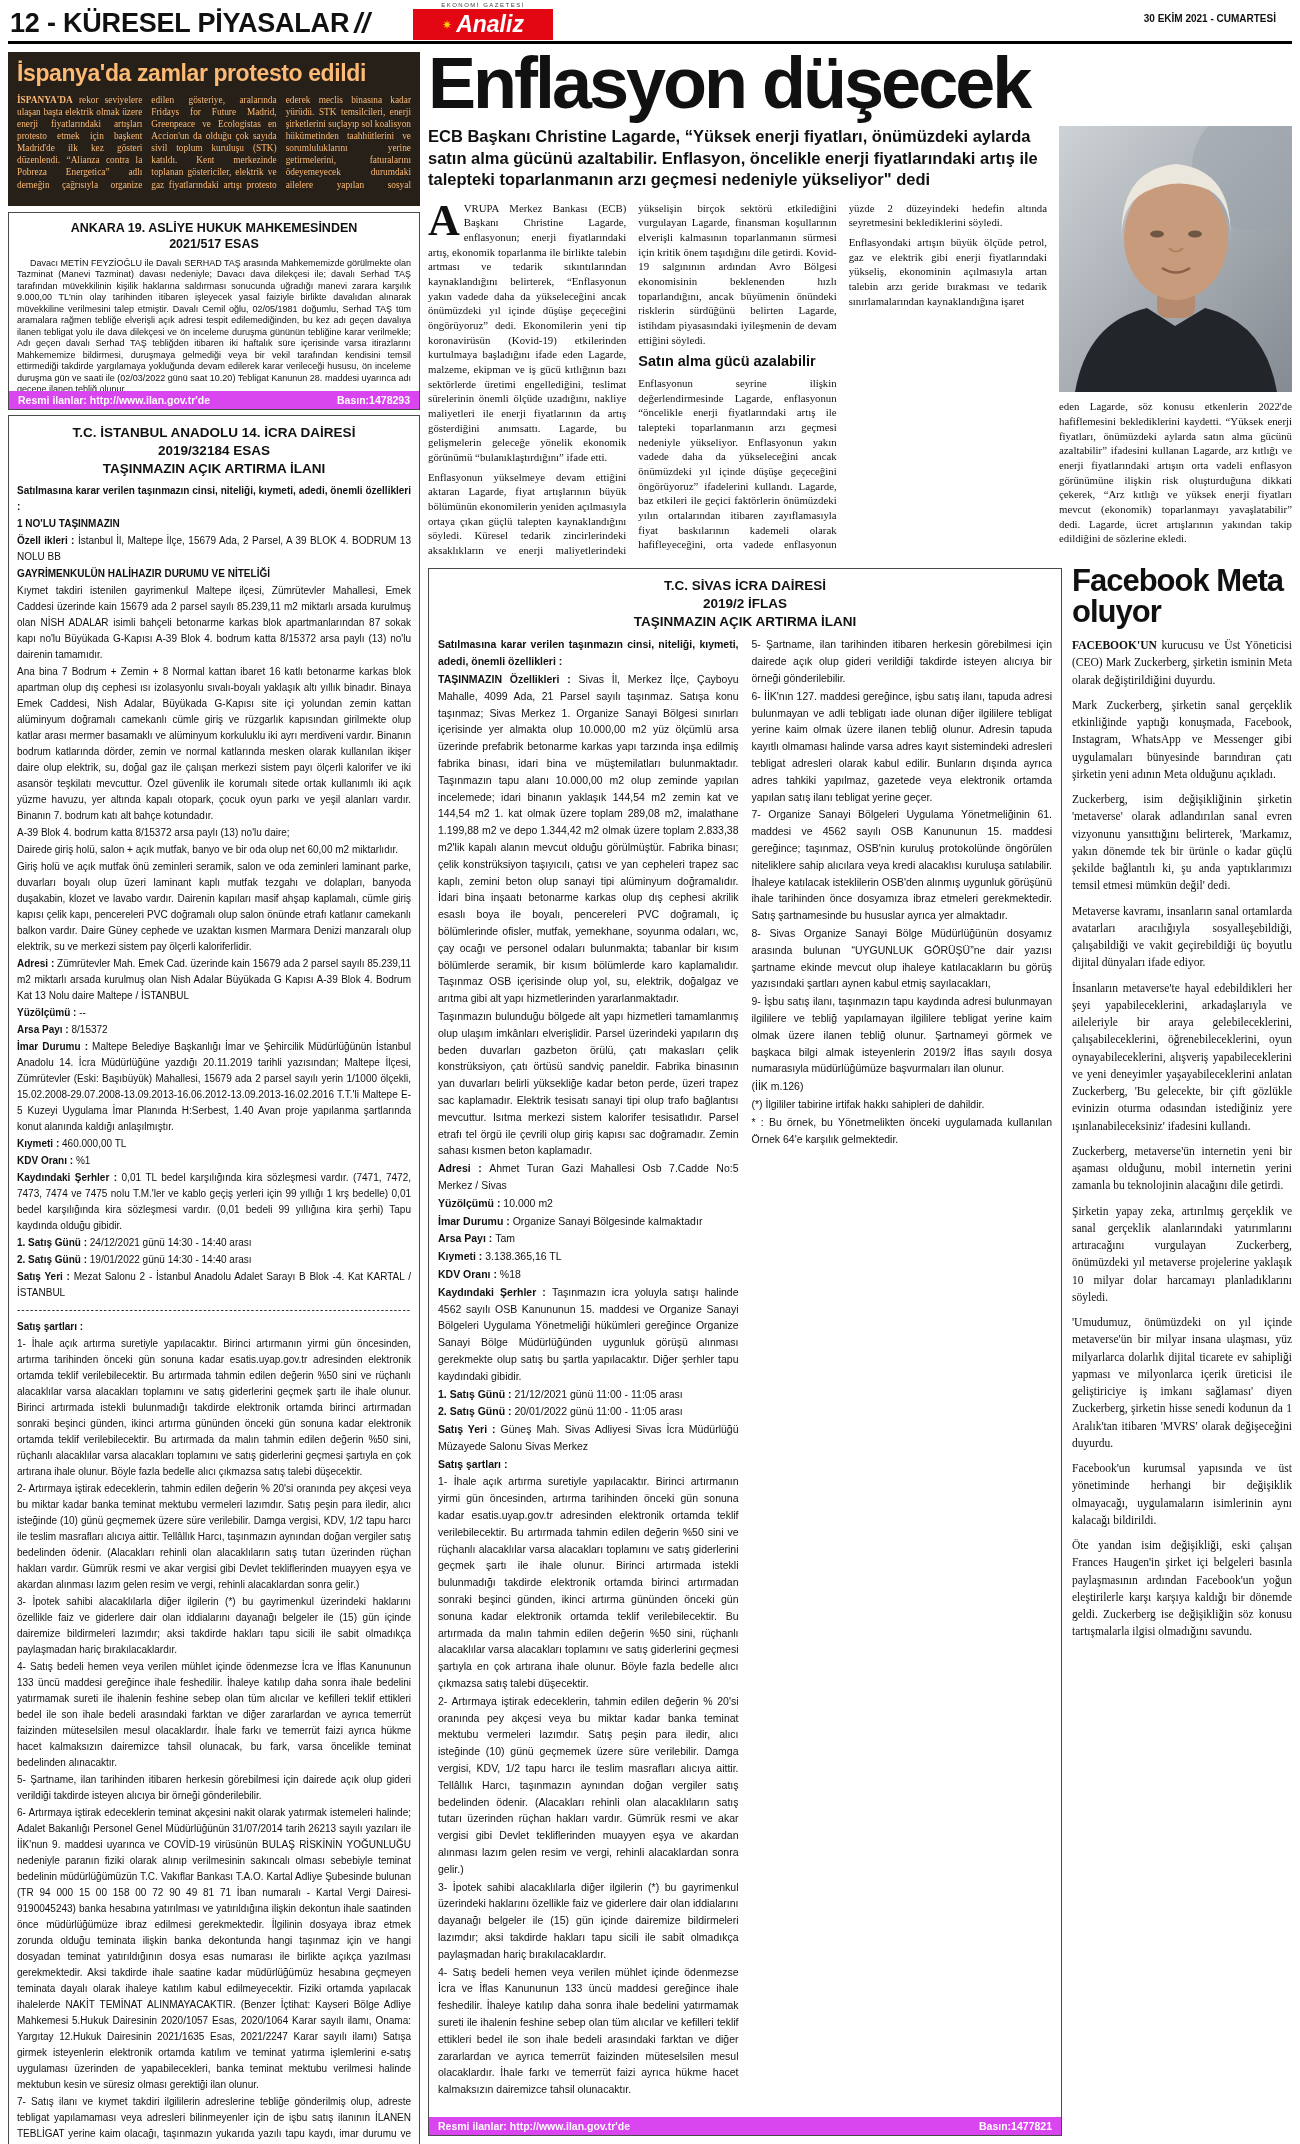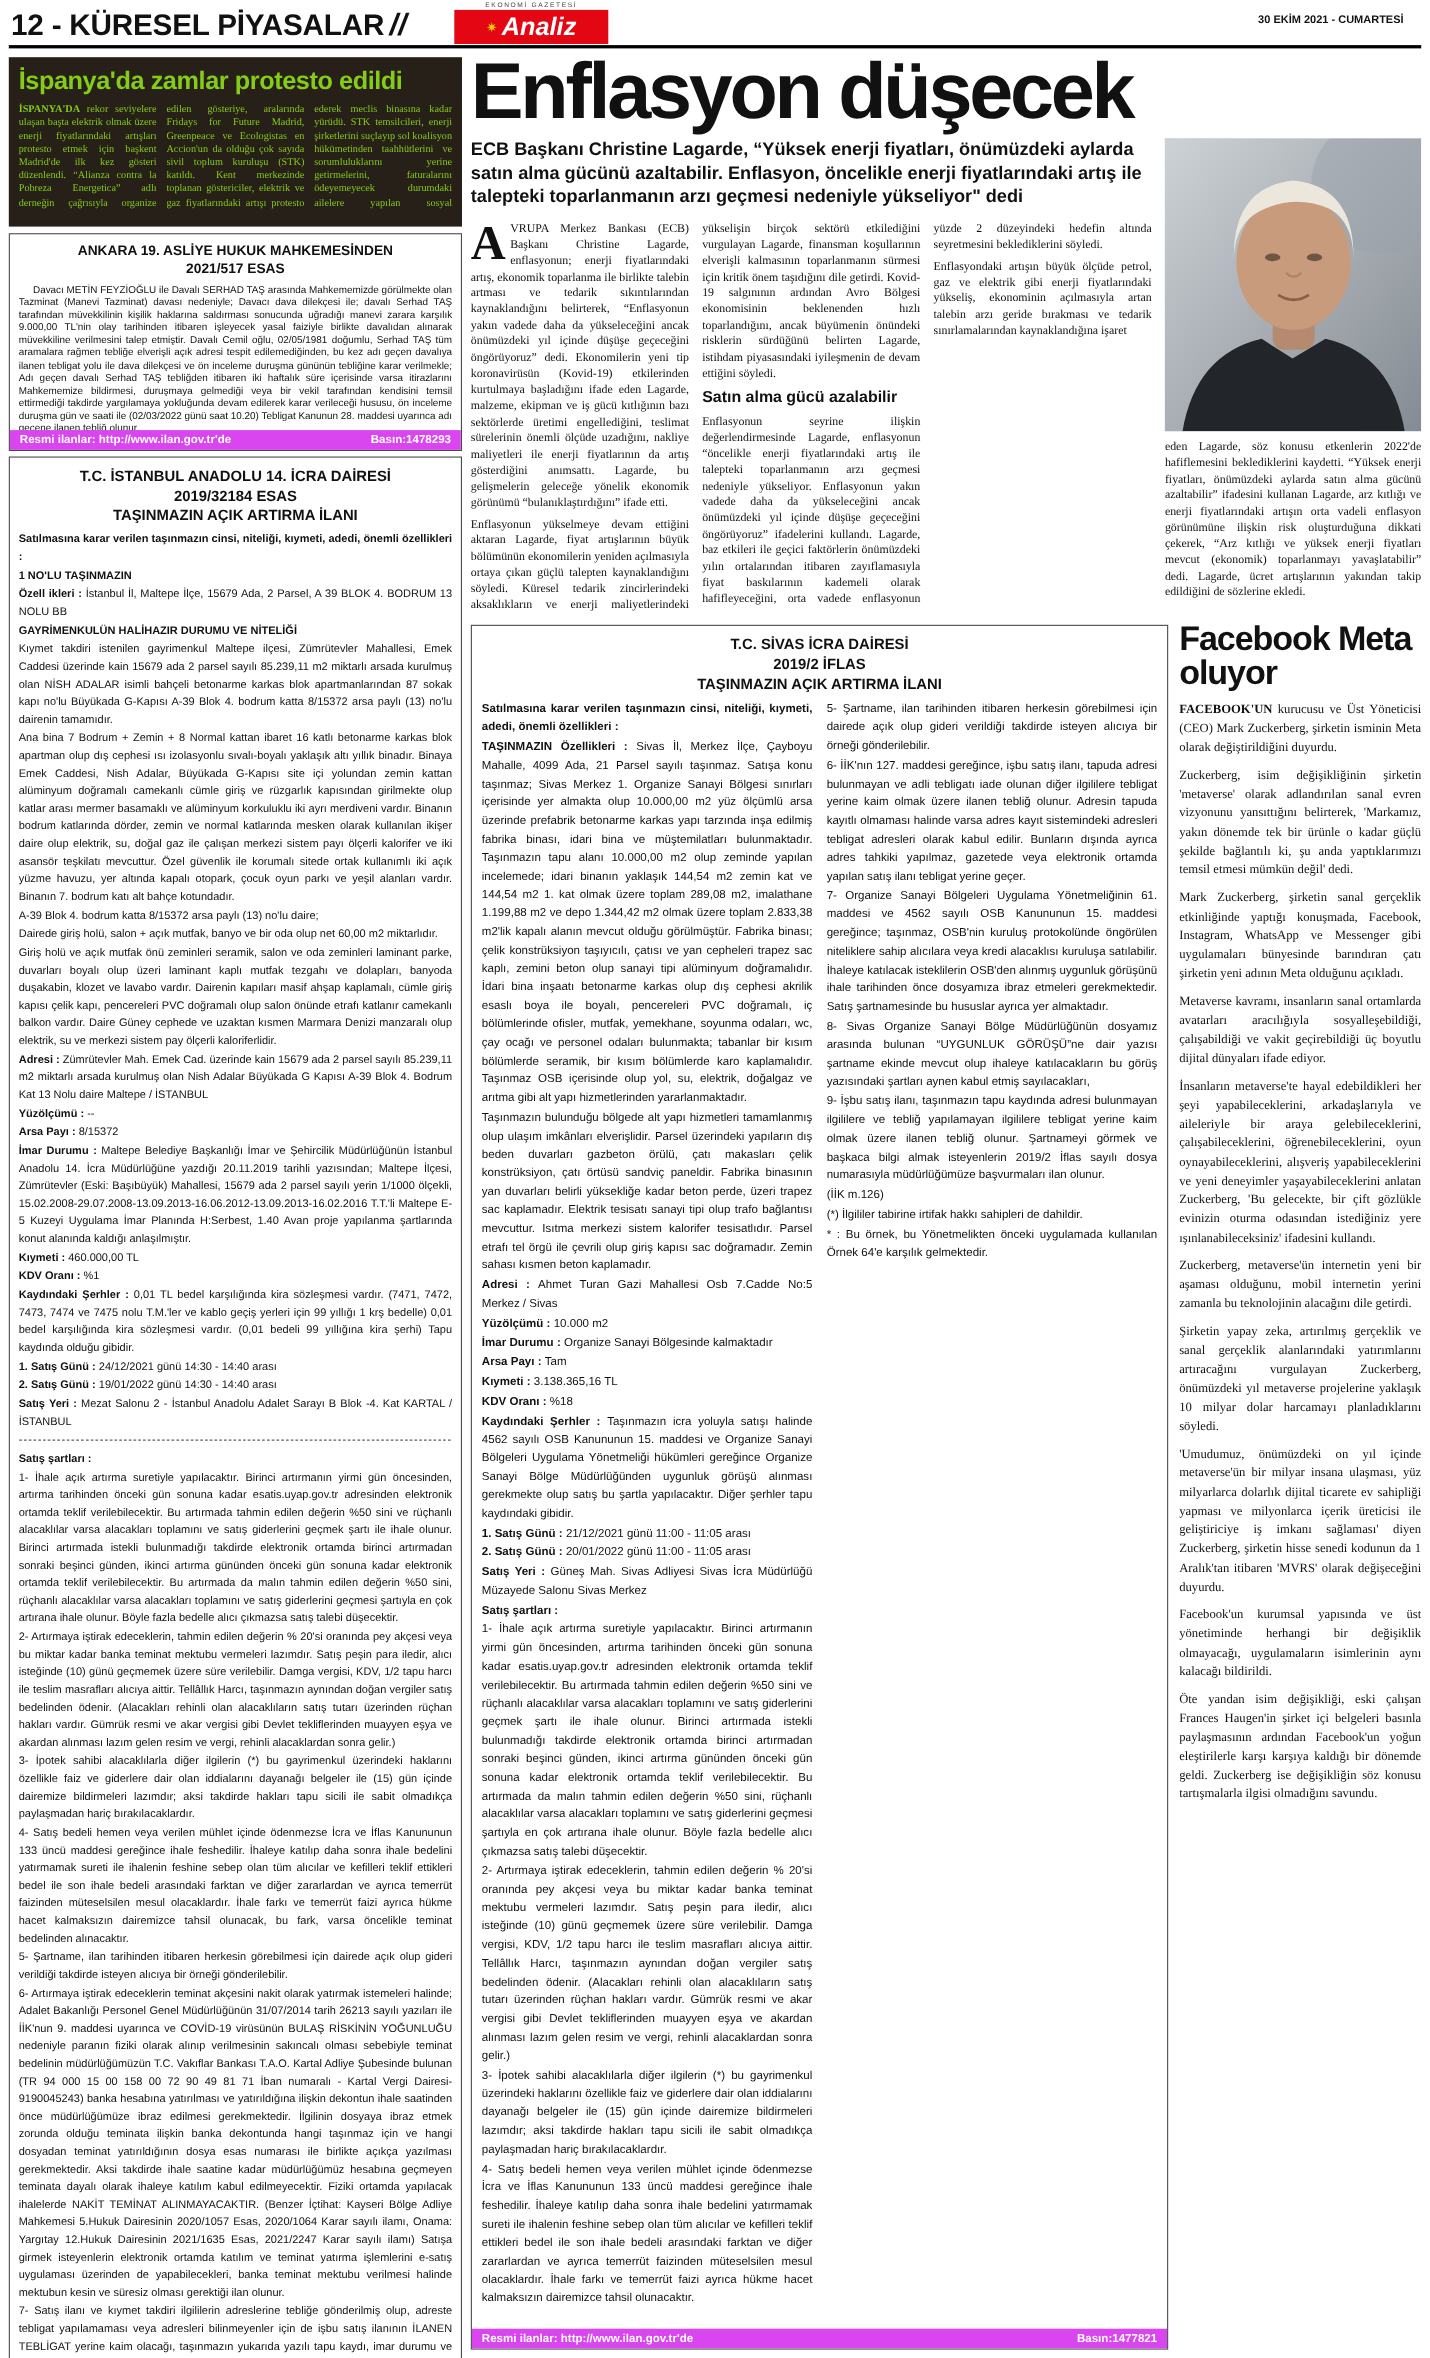--- a/index.html
+++ b/index.html
@@ -14,21 +14,21 @@
   .mh-section { font-weight:bold; font-size:27px; letter-spacing:-0.2px; }
   .mh-slashes { font-style:italic; font-weight:bold; font-size:28px; }
   .mh-logo { position:absolute; left:405px; top:2px; width:140px; text-align:center; }
   .logo-tagline { font-size:6px; letter-spacing:1.5px; color:#444; margin-bottom:1px; white-space:nowrap; }
   .logo-box { height:31px; background:#e30613; color:#fff; display:flex; align-items:center; justify-content:center; gap:4px; }
   .logo-text { font-style:italic; font-weight:bold; font-size:23px; }
   .logo-mark { color:#ffd400; font-size:12px; }
   .mh-date { position:absolute; right:16px; top:13px; font-weight:bold; font-size:10px; }
 
   
-  .spain { position:absolute; left:8px; top:52px; width:412px; height:154px; background:#272019; color:#84cc16; padding:8px 9px; }
+  .spain { position:absolute; left:8px; top:52px; width:412px; height:154px; background:#272019; color:#fdba74; padding:8px 9px; }
   .spain-title { font-weight:bold; font-size:23px; letter-spacing:-0.4px; margin-bottom:7px; font-family:"Liberation Sans", sans-serif; }
   .spain-body { column-count:3; column-gap:9px; column-fill:auto; height:102px; overflow:hidden;
                 font-family:"Liberation Serif", serif; font-size:9.3px; line-height:1.3; text-align:justify; }
   .spain-body b { font-weight:bold; }
 
   
   .notice { position:absolute; border:1px solid #4a4a4a; background:#fff; overflow:hidden; font-family:"Liberation Sans", sans-serif; }
   .nt { text-align:center; font-weight:bold; }
   .bar { position:absolute; left:0; right:0; bottom:0; height:18px; background:#d946ef; color:#fff;
          display:flex; align-items:center; justify-content:space-between; padding:0 9px;
@@ -227,22 +227,22 @@
     <div class="bar">
       <span>Resmi ilanlar: http://www.ilan.gov.tr'de</span>
       <span>Basın:1477821</span>
     </div>
   </section>
 
   <article class="facebook">
     <div class="fb-h2">Facebook Meta oluyor</div>
     <div class="fb-body">
         <p><b>FACEBOOK'UN</b><span> kurucusu ve Üst Yöneticisi (CEO) Mark Zuckerberg, şirketin isminin Meta olarak değiştirildiğini duyurdu.</span></p>
+        <p><b></b><span>Mark Zuckerberg, şirketin sanal gerçeklik etkinliğinde yaptığı konuşmada, Facebook, Instagram, WhatsApp ve Messenger gibi uygulamaları bünyesinde barındıran çatı şirketin yeni adının Meta olduğunu açıkladı.</span></p>
         <p><b></b><span>Zuckerberg, isim değişikliğinin şirketin 'metaverse' olarak adlandırılan sanal evren vizyonunu yansıttığını belirterek, 'Markamız, yakın dönemde tek bir ürünle o kadar güçlü şekilde bağlantılı ki, şu anda yaptıklarımızı temsil etmesi mümkün değil' dedi.</span></p>
-        <p><b></b><span>Mark Zuckerberg, şirketin sanal gerçeklik etkinliğinde yaptığı konuşmada, Facebook, Instagram, WhatsApp ve Messenger gibi uygulamaları bünyesinde barındıran çatı şirketin yeni adının Meta olduğunu açıkladı.</span></p>
         <p><b></b><span>Metaverse kavramı, insanların sanal ortamlarda avatarları aracılığıyla sosyalleşebildiği, çalışabildiği ve vakit geçirebildiği üç boyutlu dijital dünyaları ifade ediyor.</span></p>
         <p><b></b><span>İnsanların metaverse'te hayal edebildikleri her şeyi yapabileceklerini, arkadaşlarıyla ve aileleriyle bir araya gelebileceklerini, çalışabileceklerini, öğrenebileceklerini, oyun oynayabileceklerini, alışveriş yapabileceklerini ve yeni deneyimler yaşayabileceklerini anlatan Zuckerberg, 'Bu gelecekte, bir çift gözlükle evinizin oturma odasından istediğiniz yere ışınlanabileceksiniz' ifadesini kullandı.</span></p>
         <p><b></b><span>Zuckerberg, metaverse'ün internetin yeni bir aşaması olduğunu, mobil internetin yerini zamanla bu teknolojinin alacağını dile getirdi.</span></p>
         <p><b></b><span>Şirketin yapay zeka, artırılmış gerçeklik ve sanal gerçeklik alanlarındaki yatırımlarını artıracağını vurgulayan Zuckerberg, önümüzdeki yıl metaverse projelerine yaklaşık 10 milyar dolar harcamayı planladıklarını söyledi.</span></p>
         <p><b></b><span>'Umudumuz, önümüzdeki on yıl içinde metaverse'ün bir milyar insana ulaşması, yüz milyarlarca dolarlık dijital ticarete ev sahipliği yapması ve milyonlarca içerik üreticisi ile geliştiriciye iş imkanı sağlaması' diyen Zuckerberg, şirketin hisse senedi kodunun da 1 Aralık'tan itibaren 'MVRS' olarak değişeceğini duyurdu.</span></p>
         <p><b></b><span>Facebook'un kurumsal yapısında ve üst yönetiminde herhangi bir değişiklik olmayacağı, uygulamaların isimlerinin aynı kalacağı bildirildi.</span></p>
         <p><b></b><span>Öte yandan isim değişikliği, eski çalışan Frances Haugen'in şirket içi belgeleri basınla paylaşmasının ardından Facebook'un yoğun eleştirilerle karşı karşıya kaldığı bir dönemde geldi. Zuckerberg ise değişikliğin söz konusu tartışmalarla ilgisi olmadığını savundu.</span></p>
       </div>
   </article>
 

